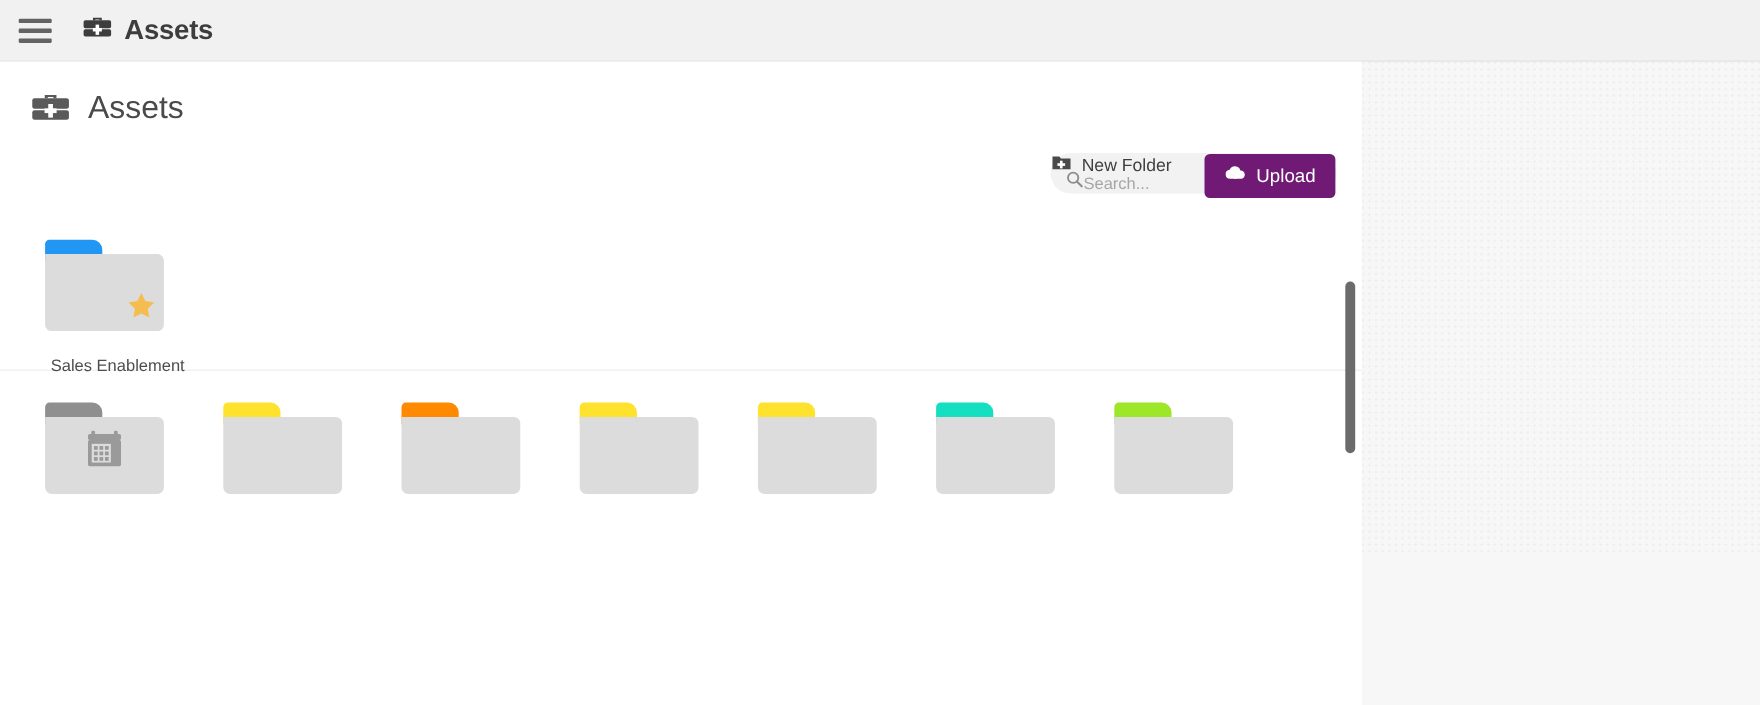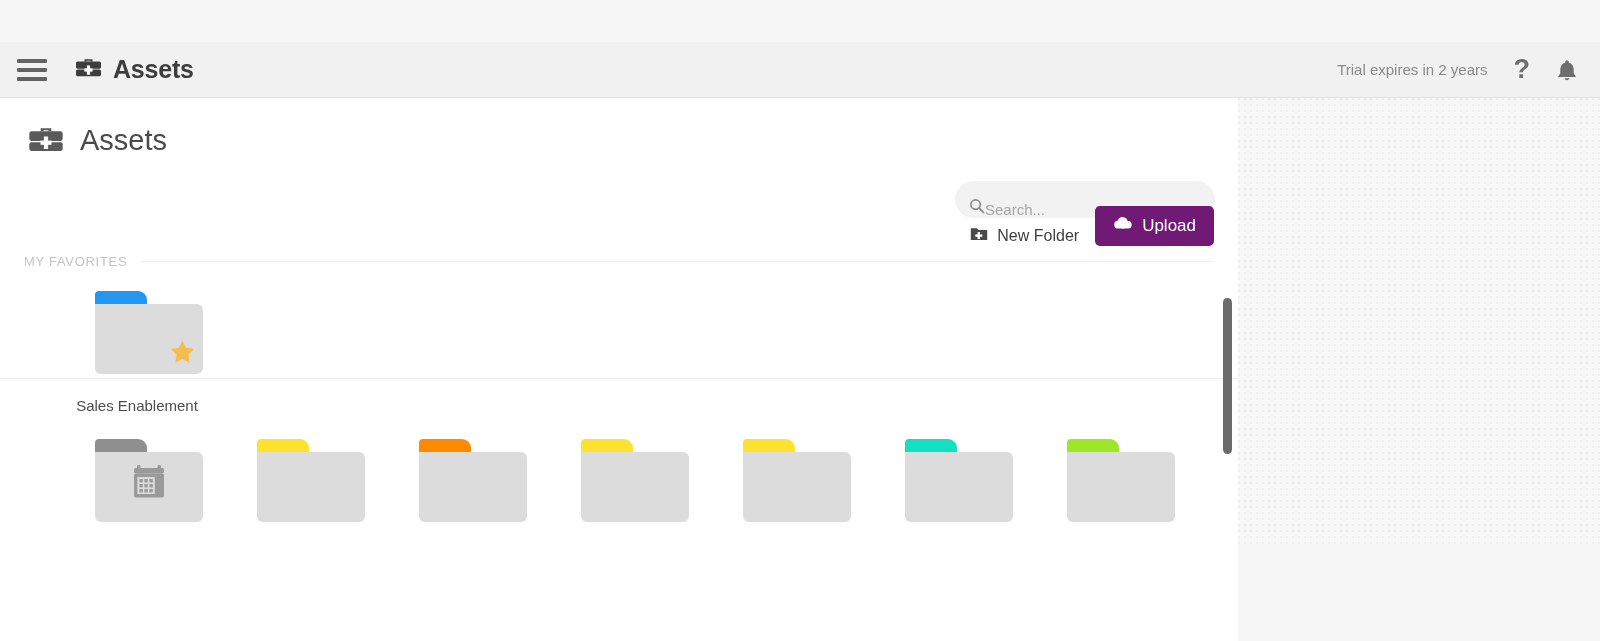--- a/index.html
+++ b/index.html
@@ -8,21 +8,20 @@
     font-family: "Liberation Sans", sans-serif;
     background: #f7f7f7;
     overflow: hidden;
   }
   
   #app {
     position: relative; width: 1600px; height: 503px;
     background-color: #f7f7f7;
     background-image: radial-gradient(#ededed 1px, transparent 1px);
     background-size: 6px 6px;
-    margin-top: 42px;
   }
 
   
   .topbar {
     position: absolute; top: 0; left: 0; width: 1600px; height: 56px;
     background: #f1f1f1;
     border-bottom: 1px solid #e2e2e2;
     display: flex; align-items: center;
   }
   .hamburger {
@@ -71,22 +70,22 @@
   .search-input {
     border: none; outline: none; background: transparent;
     font-family: "Liberation Sans", sans-serif;
     font-size: 15px; color: #555; width: 200px;
   }
   .search-input::placeholder { color: #a6a6a6; }
 
   
   .toolbar {
     position: relative; height: 64px;
-    display: flex; align-items: flex-end; justify-content: flex-end;
-    padding-right: 24px; gap: 16px;
+    display: flex; align-items: flex-start; justify-content: flex-end;
+    padding-right: 24px; gap: 30px;
   }
   .new-folder-btn {
     display: flex; align-items: center; gap: 9px;
     font-size: 16px; color: #3f3f3f; cursor: pointer; background: none;
     border: none; font-family: "Liberation Sans", sans-serif;
   }
   .upload-btn {
     display: flex; align-items: center; gap: 9px;
     background: #701a75; color: #ffffff; border: none;
     border-radius: 5px; padding: 0 18px; height: 40px;
@@ -108,21 +107,21 @@
   .section-label {
     font-size: 13px; letter-spacing: 0.7px; color: #c4c4c4; font-weight: normal;
     white-space: nowrap;
   }
   .section-rule { flex: 1; height: 1px; background: #ededed; }
 
   .grid {
     display: flex; flex-wrap: wrap; padding-left: 41px; gap: 0;
   }
   .tile {
-    width: 162px; display: flex; flex-direction: column; align-items: flex-end;
+    width: 162px; display: flex; flex-direction: column; align-items: flex-start;
     cursor: pointer; padding-top: 22px;
   }
   .folder-wrap { position: relative; width: 108px; height: 83px; }
   .folder-tab {
     position: absolute; top: 0; left: 0; width: 52px; height: 20px;
     border-radius: 4px 9px 0 0;
   }
   .folder-body {
     position: absolute; top: 13px; left: 0; width: 108px; height: 70px;
     background: #dcdcdc; border-radius: 0 6px 6px 6px;
@@ -163,30 +162,20 @@
           <path d="M9.5 3.2h8v2.3h-2.1V4.7h-3.8v0.8H9.5z" fill="#3d3d3d"></path>
           <rect x="1" y="5.5" width="25" height="7.2" rx="1.6" fill="#3d3d3d"></rect>
           <rect x="1" y="13.6" width="25" height="6.6" rx="1.6" fill="#3d3d3d"></rect>
           <rect x="11.9" y="9.4" width="3.2" height="9.3" fill="#ffffff"></rect>
           <rect x="9.4" y="12.4" width="8.2" height="3.2" fill="#ffffff"></rect>
         </svg>
       </span>
       <span class="brand-title">Assets</span>
     </div>
 
-    <div class="topbar-right">
-      <span class="trial-text">Trial expires in 2 years</span>
-      <span class="help-icon">?</span>
-      <span class="bell-icon">
-        <svg width="22" height="24" viewBox="0 0 22 24">
-          <path d="M11 2.2c-0.95 0-1.7 0.75-1.7 1.7v0.8C6.3 5.4 4.3 8 4.3 11.1v4.3l-1.9 2.6c-0.3 0.45 0 1.05 0.6 1.05h16c0.6 0 0.9-0.6 0.6-1.05l-1.9-2.6v-4.3c0-3.1-2-5.7-5-6.4V3.9c0-0.95-0.75-1.7-1.7-1.7z" fill="#6e6e6e"></path>
-          <path d="M8.6 20.2c0.35 1.15 1.3 1.95 2.4 1.95s2.05-0.8 2.4-1.95z" fill="#6e6e6e"></path>
-        </svg>
-      </span>
-    </div>
   </div>
 
   <div class="panel">
 
     <div class="panel-head">
       <span class="page-icon">
         <svg width="36" height="32" viewBox="0 0 27 24">
           <path d="M9.5 3.2h8v2.3h-2.1V4.7h-3.8v0.8H9.5z" fill="#5a5a5a"></path>
           <rect x="1" y="5.5" width="25" height="7.2" rx="1.6" fill="#5a5a5a"></rect>
           <rect x="1" y="13.6" width="25" height="6.6" rx="1.6" fill="#5a5a5a"></rect>
@@ -227,24 +216,20 @@
             <path d="M10 4.4l3.1 3.6H6.9z" fill="#ffffff"></path>
           </svg>
         </span>
         <span>Upload</span>
       </button>
       <div class="toolbar-divider"></div>
     </div>
 
     <div class="content">
 
-      <div class="section-head">
-        <span class="section-label">MY FAVORITES</span>
-        <span class="section-rule"></span>
-      </div>
 
       <div class="grid">
         <div class="tile">
           <div class="folder-wrap">
             <div class="folder-tab" style="background:#2196f3"></div>
             <div class="folder-body"></div>
             <span class="folder-badge">
               <svg width="27" height="26" viewBox="0 0 24 23">
                 <path d="M12 1.2l3.2 6.5 7.2 1.05-5.2 5.1 1.23 7.15L12 17.63 5.57 21l1.23-7.15L1.6 8.75l7.2-1.05z" fill="#f5bd4f"></path>
               </svg>

